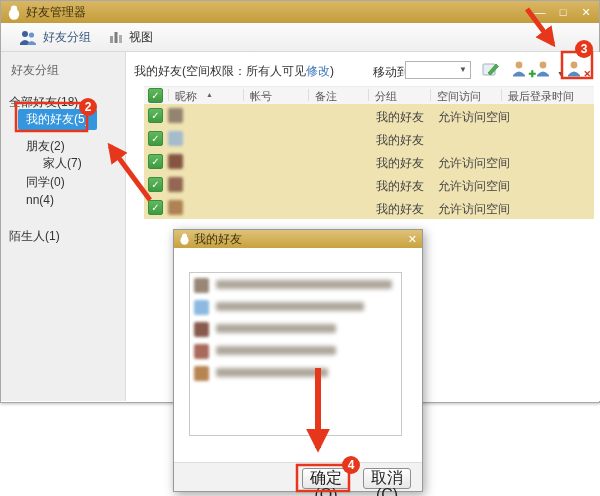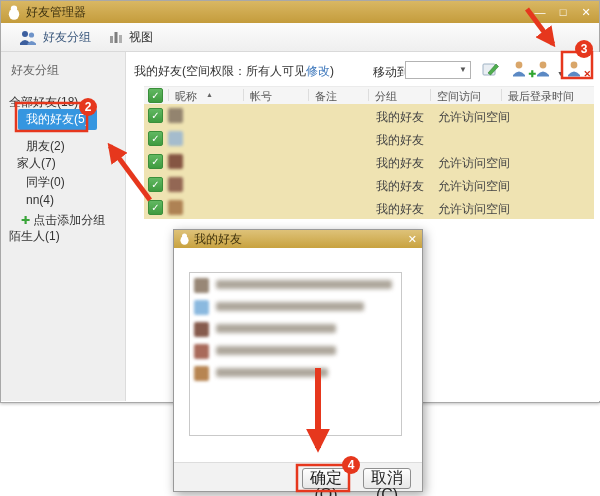--- a/index.html
+++ b/index.html
@@ -111,26 +111,23 @@
         </span>
         <span>视图</span>
       </div>
     </div>
 
     <div class="sidebar">
       <div class="sbhead">好友分组</div>
       <div class="sbitem" style="top:42px;left:8px">全部好友(18)</div>
       <div class="sbitem sel" style="top:57px;left:17px">我的好友(5)</div>
       <div class="sbitem" style="top:86px;left:25px">朋友(2)</div>
-      <div class="sbitem" style="top:103px;left:16px">家人(7)</div>
+      <div class="sbitem" style="top:103px;left:42px">家人(7)</div>
       <div class="sbitem" style="top:122px;left:25px">同学(0)</div>
       <div class="sbitem" style="top:141px;left:25px">nn(4)</div>
-      <div class="sbitem" style="top:160px;left:20px">
-        <span class="addplus">✚</span><span>点击添加分组</span>
-      </div>
       <div class="sbitem" style="top:176px;left:8px">陌生人(1)</div>
     </div>
 
     <div class="main">
       <div class="mheader">
         <span>我的好友(空间权限：所有人可见</span><span class="lnk">修改</span><span>)</span>
       </div>
       <span class="moveto">移动到</span>
       <div class="combo">
         <span class="arr">▼</span>

